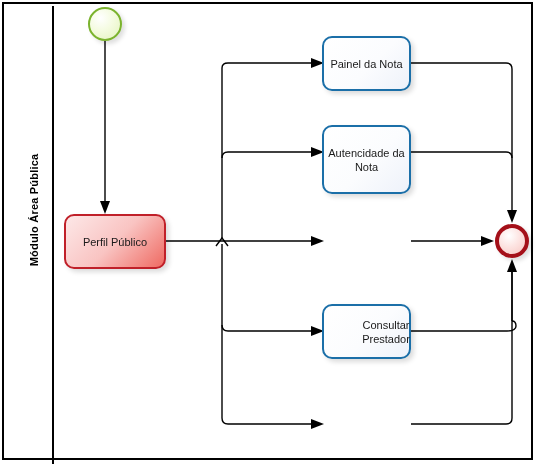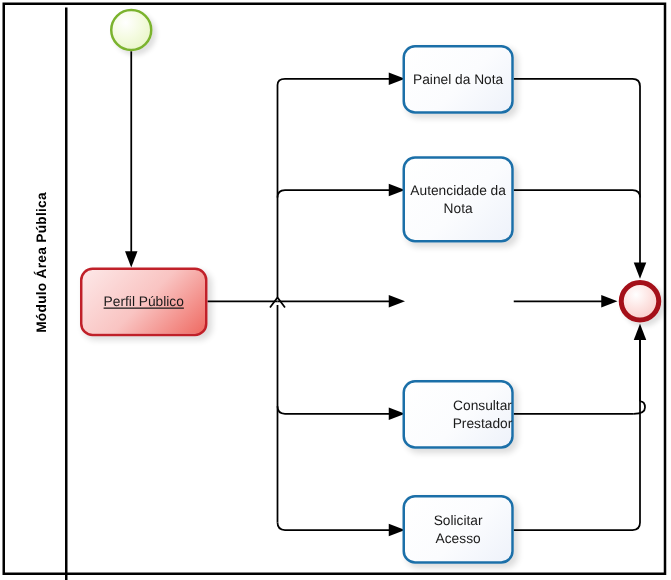--- a/index.html
+++ b/index.html
@@ -198,34 +198,31 @@
 
     <g>
       <path class="flow" d="M 512 321 L 512 270"></path>
     </g>
   </svg>
 
   <div class="start-event" style="left:88px; top:7px;"></div>
 
   <div class="end-event" style="left:495px; top:224px;"></div>
 
-  <div class="task red" style="left:64px; top:214px; width:102px; height:55px;text-decoration:underline;">
+  <div class="task red" style="left:64px; top:214px; width:102px; height:55px;">
     <span>Perfil Público</span>
   </div>
 
   <div class="task blue" style="left:322px; top:36px; width:89px; height:55px;">
     <span>Painel da Nota</span>
   </div>
 
   <div class="task blue" style="left:322px; top:125px; width:89px; height:69px;">
     <span>Autencidade da Nota</span>
   </div>
 
 
   <div class="task blue" style="left:322px; top:304px; width:89px; height:55px;padding-left:43px;">
     <span>Consultar Prestador</span>
   </div>
 
-  <div class="task blue" style="left:322px; top:396px; width:89px; height:55px;">
-    <span>Solicitar Acesso</span>
-  </div>
 
 </div>
 
 </body></html>

